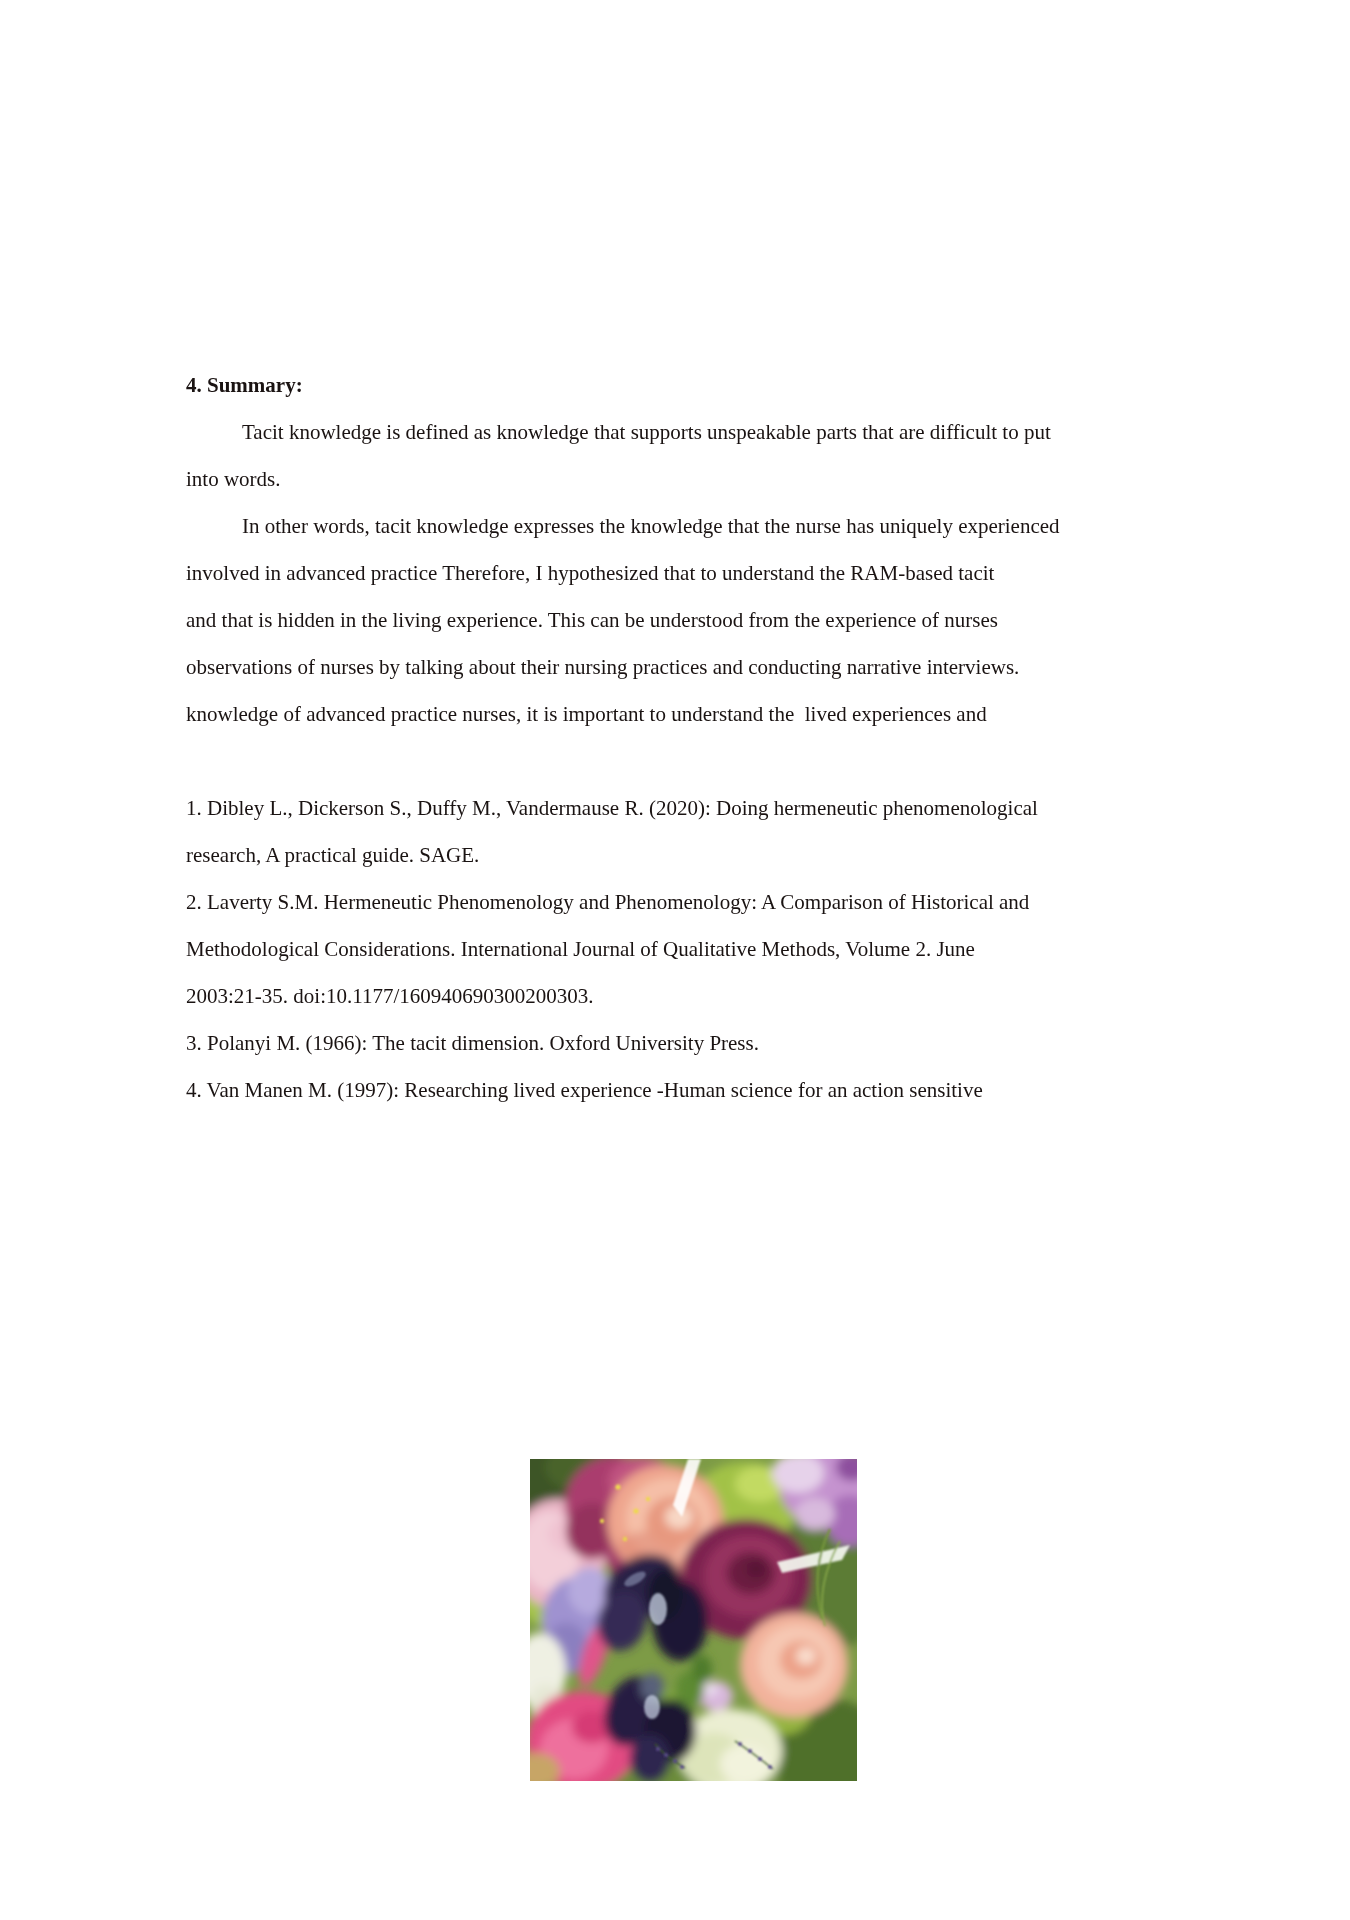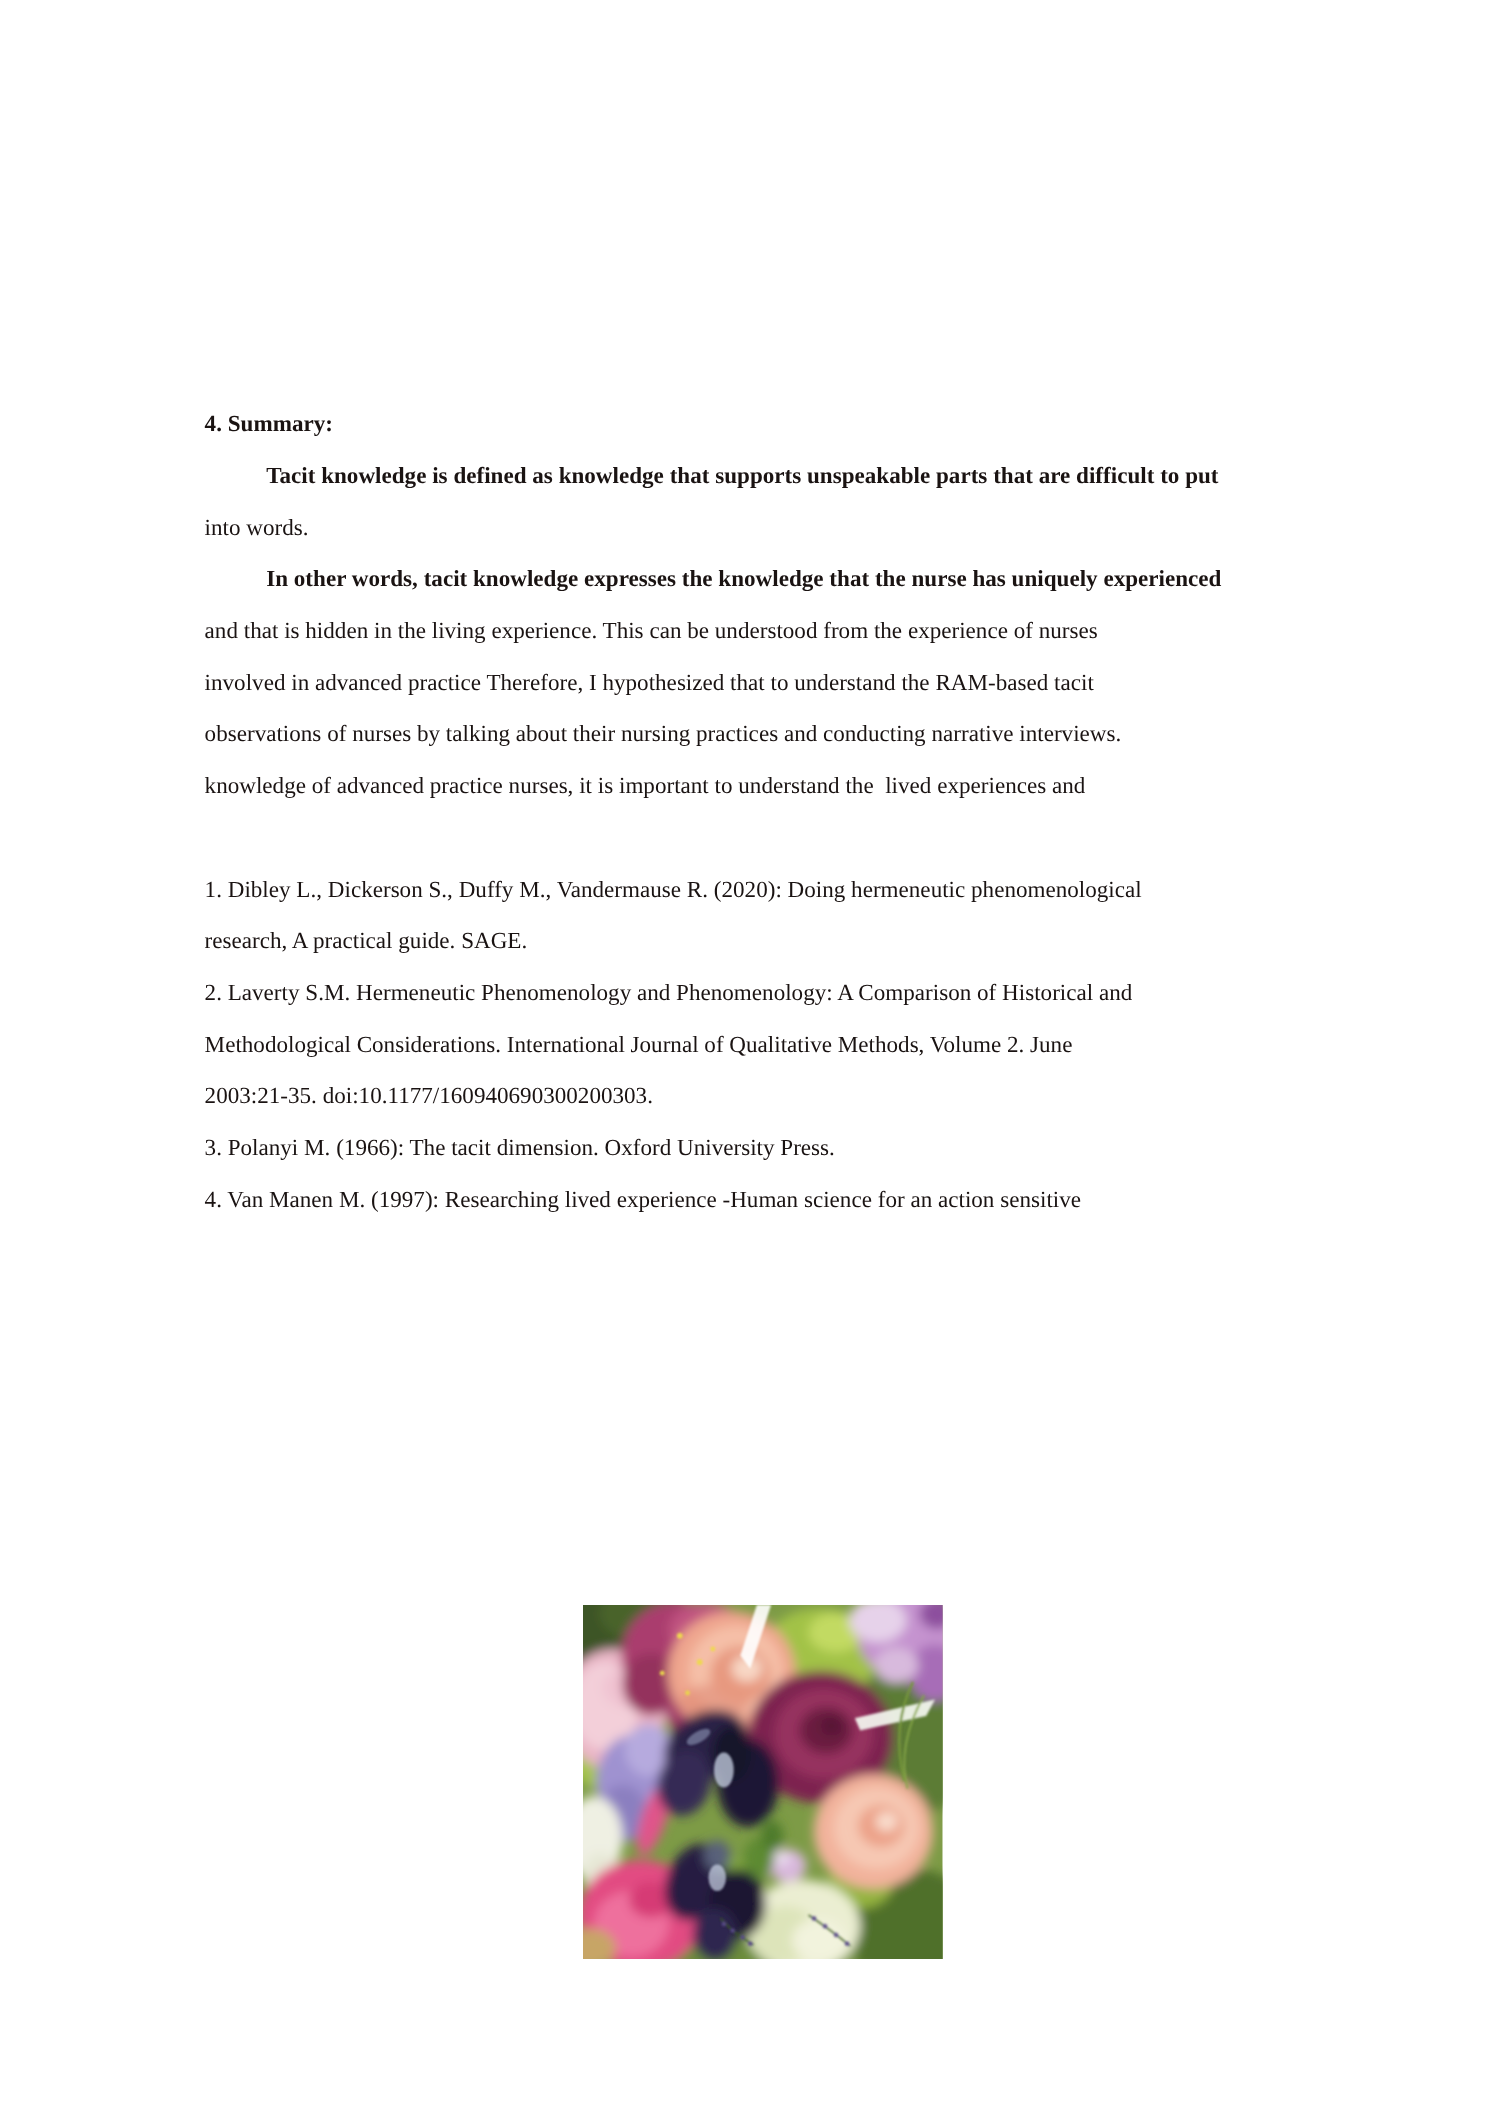--- a/index.html
+++ b/index.html
@@ -17,21 +17,21 @@
   }
   .text-block {
     position: absolute; left: 170px; top: 362px; width: 1015px;
     font-size: 21px;
   }
   .line {
     height: 47px;
     display: flex; align-items: center;
     white-space: pre; 
   }
-  .line.indent { padding-left: 56px; font-weight: bold; }
+  .line.indent { padding-left: 56px; }
   .line.bold { font-weight: bold; }
   .spacer { height: 47px; }
   .photo {
     position: absolute; left: 514px; top: 1459px;
     width: 327px; height: 322px; margin: 0;
   }
   .photo svg { display: block; width: 100%; height: 100%; }
 </style>
 </head>
 <body>
@@ -39,22 +39,22 @@
 <div class="page">
 
   <section class="text-block">
 
     <div class="line bold">4. Summary:</div>
 
     <div class="line indent">Tacit knowledge is defined as knowledge that supports unspeakable parts that are difficult to put</div>
     <div class="line">into words.</div>
 
     <div class="line indent">In other words, tacit knowledge expresses the knowledge that the nurse has uniquely experienced</div>
+    <div class="line">involved in advanced practice Therefore, I hypothesized that to understand the RAM-based tacit</div>
     <div class="line">and that is hidden in the living experience. This can be understood from the experience of nurses</div>
-    <div class="line">involved in advanced practice Therefore, I hypothesized that to understand the RAM-based tacit</div>
     <div class="line">observations of nurses by talking about their nursing practices and conducting narrative interviews.</div>
     <div class="line">knowledge of advanced practice nurses, it is important to understand the  lived experiences and</div>
 
 
     <div class="spacer"></div>
 
 
     <div class="line">1. Dibley L., Dickerson S., Duffy M., Vandermause R. (2020): Doing hermeneutic phenomenological</div>
     <div class="line">research, A practical guide. SAGE.</div>
     <div class="line">2. Laverty S.M. Hermeneutic Phenomenology and Phenomenology: A Comparison of Historical and</div>

